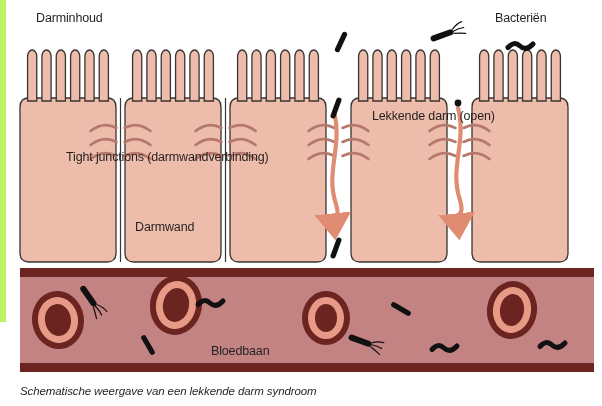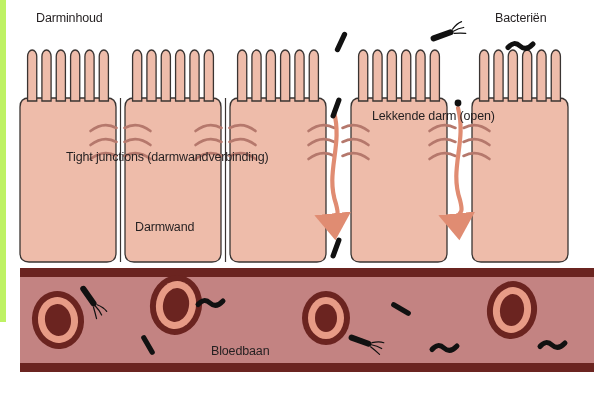--- a/index.html
+++ b/index.html
@@ -350,13 +350,14 @@
       </g>
 
     <text class="lbl lbl-top" id="t-gutcontents" x="30" y="22">Darminhoud</text>
     <text class="lbl lbl-top" id="t-bacteria" x="489" y="22">Bacteriën</text>
     <text class="lbl" id="t-tj" x="60" y="161">Tight junctions (darmwandverbinding)</text>
     <text class="lbl" id="t-gutwall" x="129" y="231">Darmwand</text>
     <text class="lbl" id="t-leaky" x="366" y="120">Lekkende darm (open)</text>
     <text class="lbl" id="t-blood" x="205" y="355">Bloedbaan</text>
   </svg>
 
+  <div class="caption">Schematische weergave van een lekkende darm syndroom</div>
 </div>
 
 </body></html>

